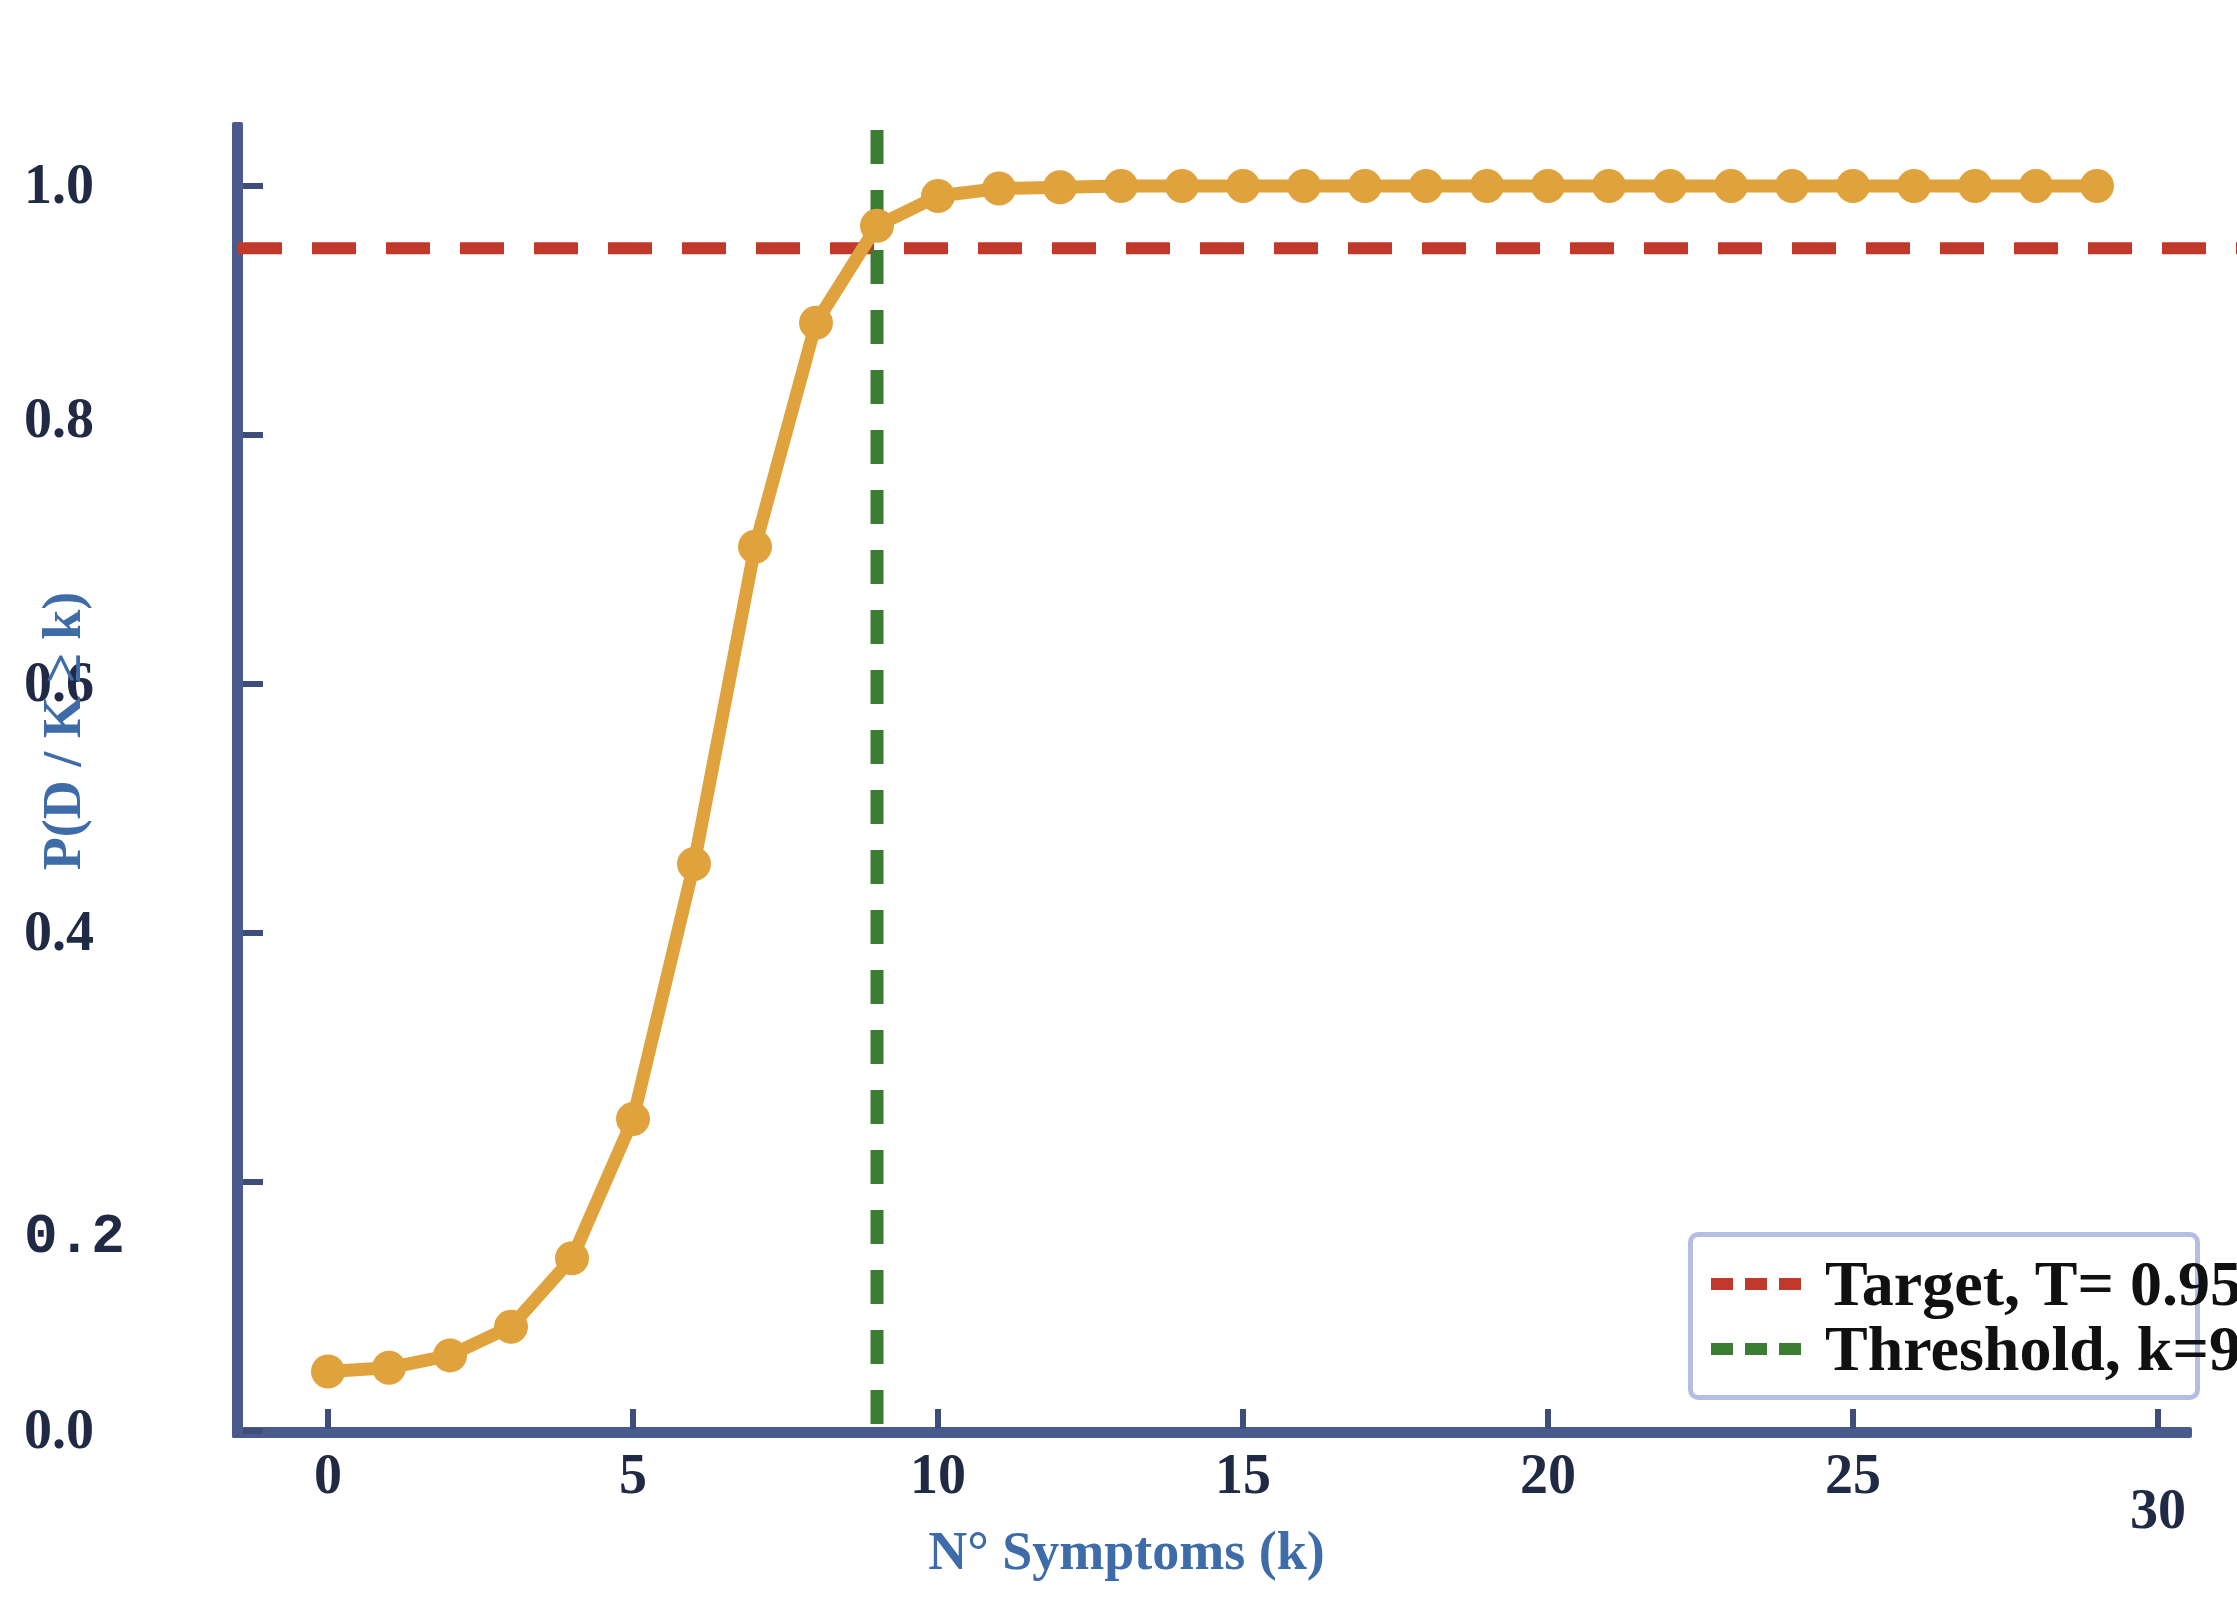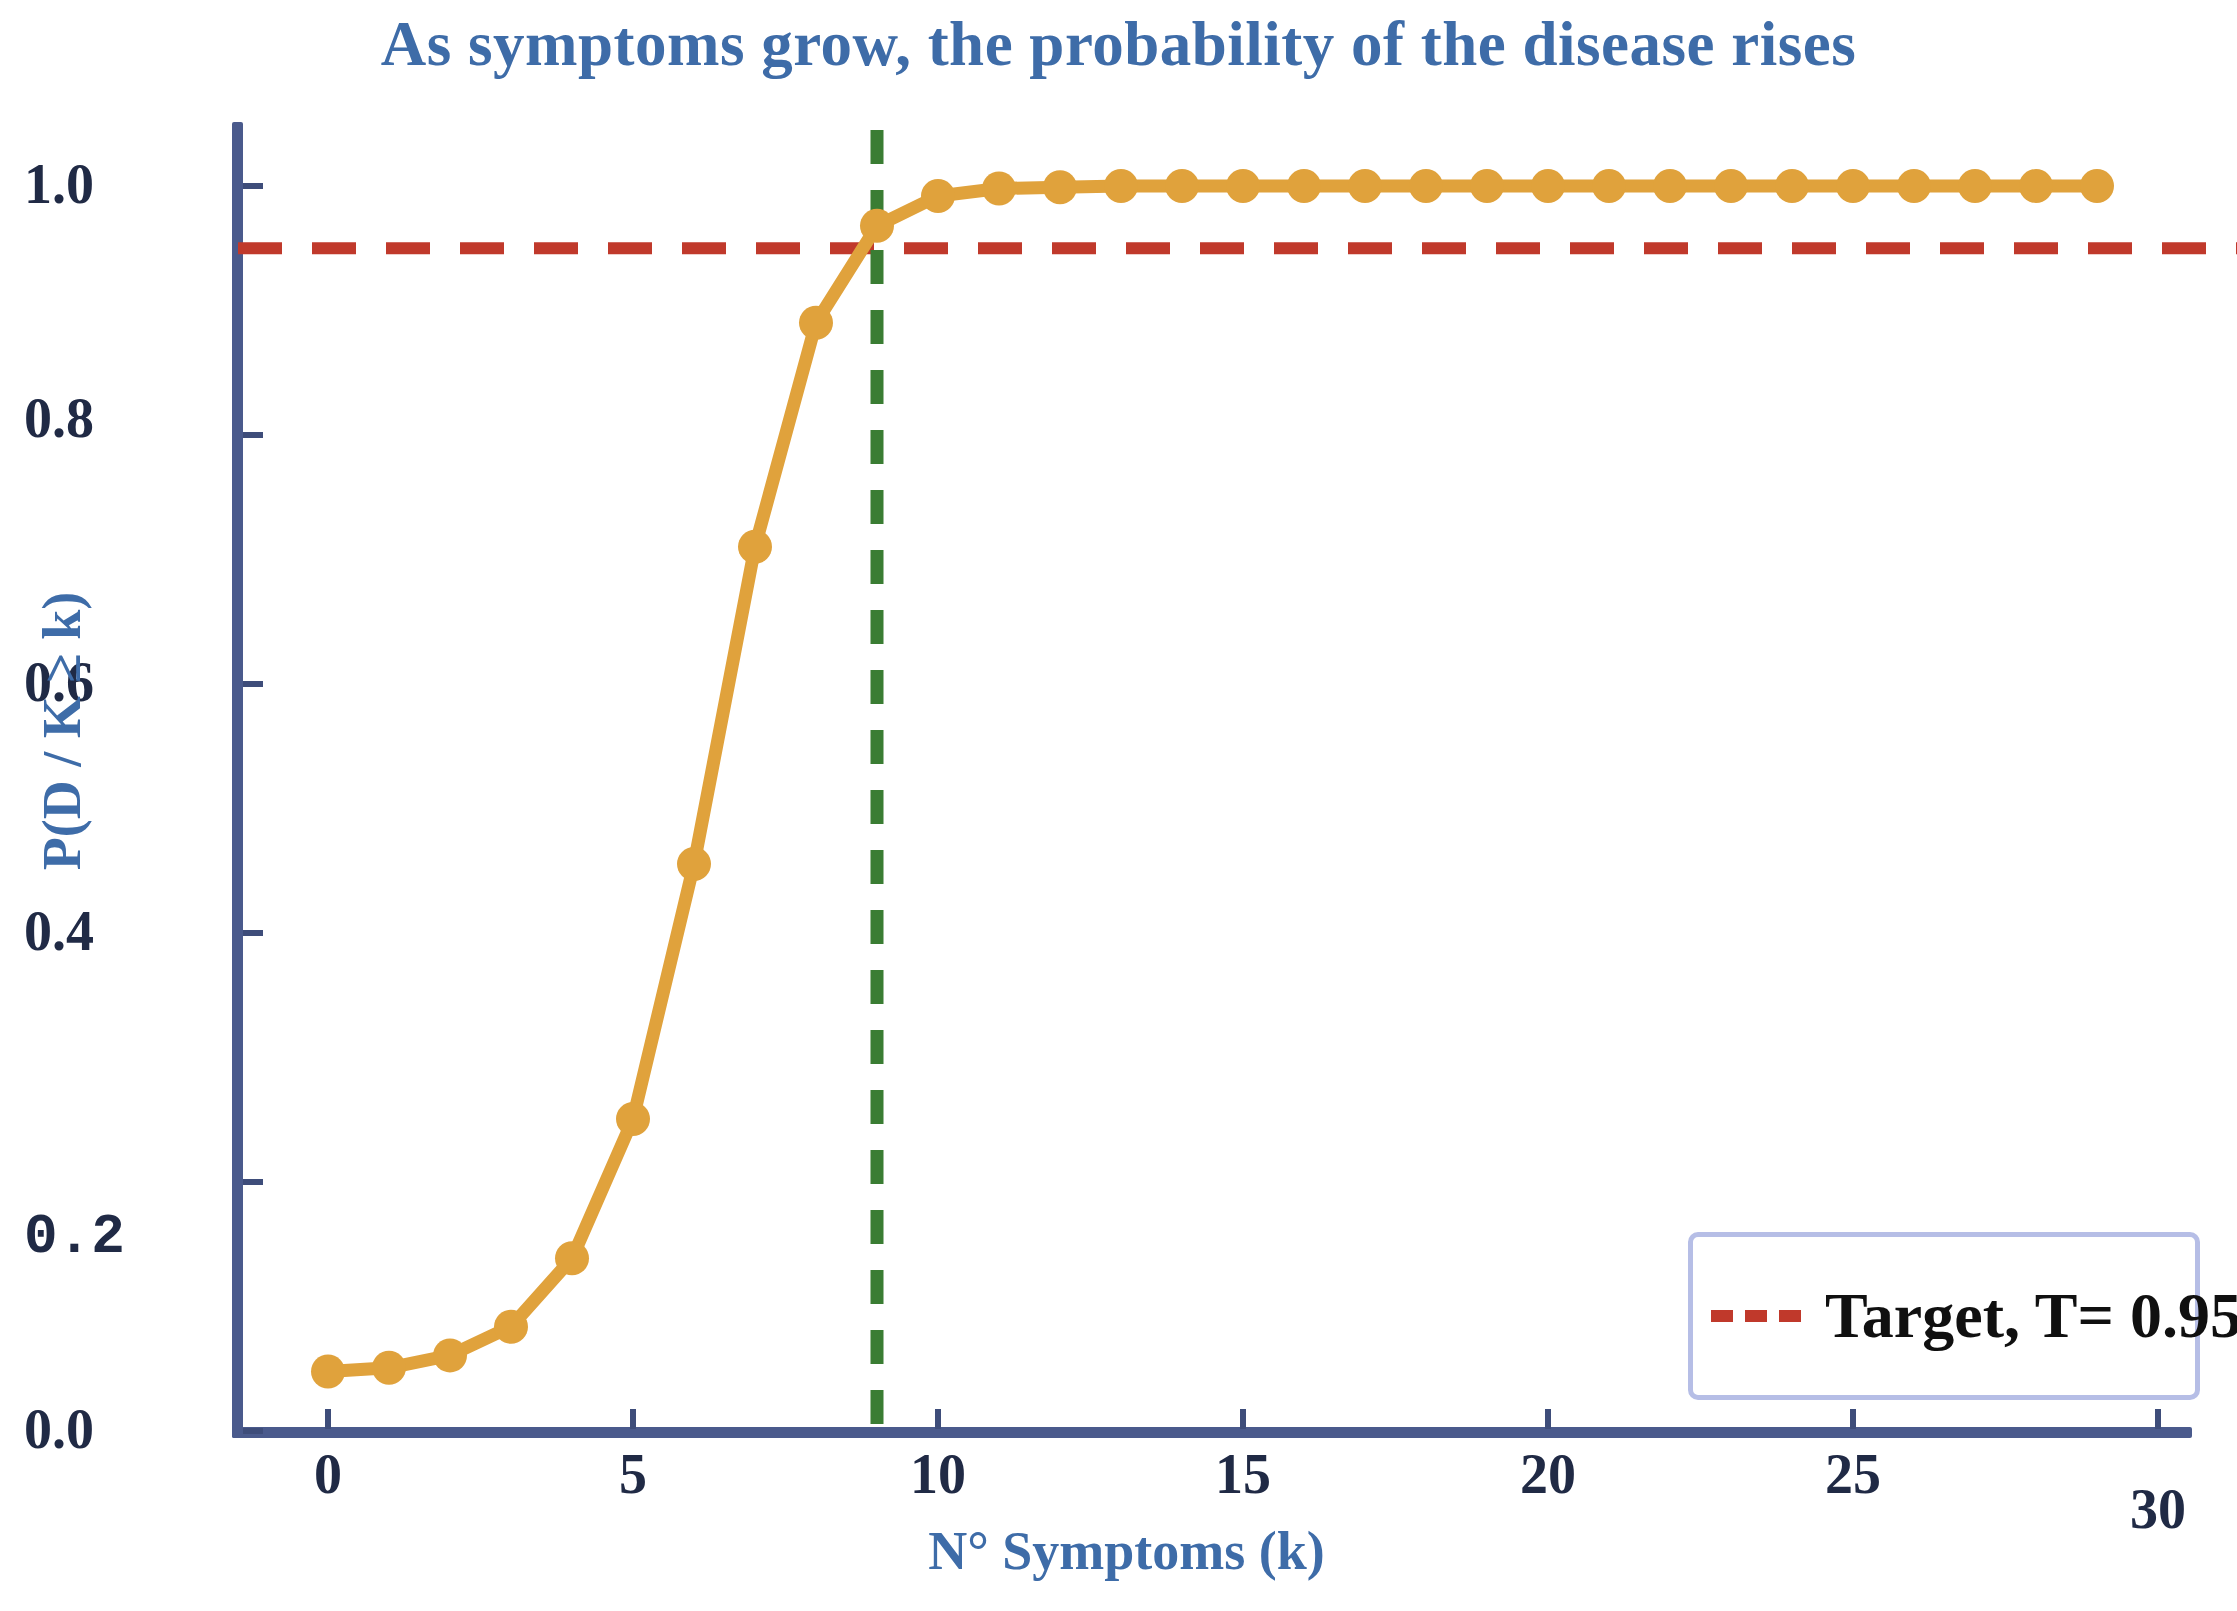--- a/index.html
+++ b/index.html
@@ -169,21 +169,20 @@
     color: #101010;
     white-space: nowrap;
     line-height: 1;
   }
 </style>
 </head>
 <body>
 
 <div id="root">
 
-  <div class="chart-title">As symptoms grow, the probability of the disease rises</div>
 
   <div class="axis-y-spine"></div>
 
   <div class="axis-x-spine"></div>
 
   <div class="ytick" style="top:183px;"></div>
   <div class="ytick-label" style="left:24px; top:152px;">1.0</div>
 
   <div class="ytick" style="top:432px;"></div>
   <div class="ytick-label" style="left:24px; top:386px;">0.8</div>
@@ -264,15 +263,19 @@
         <circle cx="2036.0" cy="186.0" r="17" fill="#E0A23C"></circle>
         <circle cx="2097.0" cy="186.0" r="17" fill="#E0A23C"></circle>
       </g>
   </svg>
 
   <div class="legend-box">
     <div class="legend-row">
       <span class="legend-swatch red"></span>
       <span class="legend-label">Target, T= 0.95</span>
     </div>
+    <div class="legend-row">
+      <span class="legend-swatch green"></span>
+      <span class="legend-label">Threshold, k=9</span>
+    </div>
   </div>
 
 </div>
 
 </body></html>

